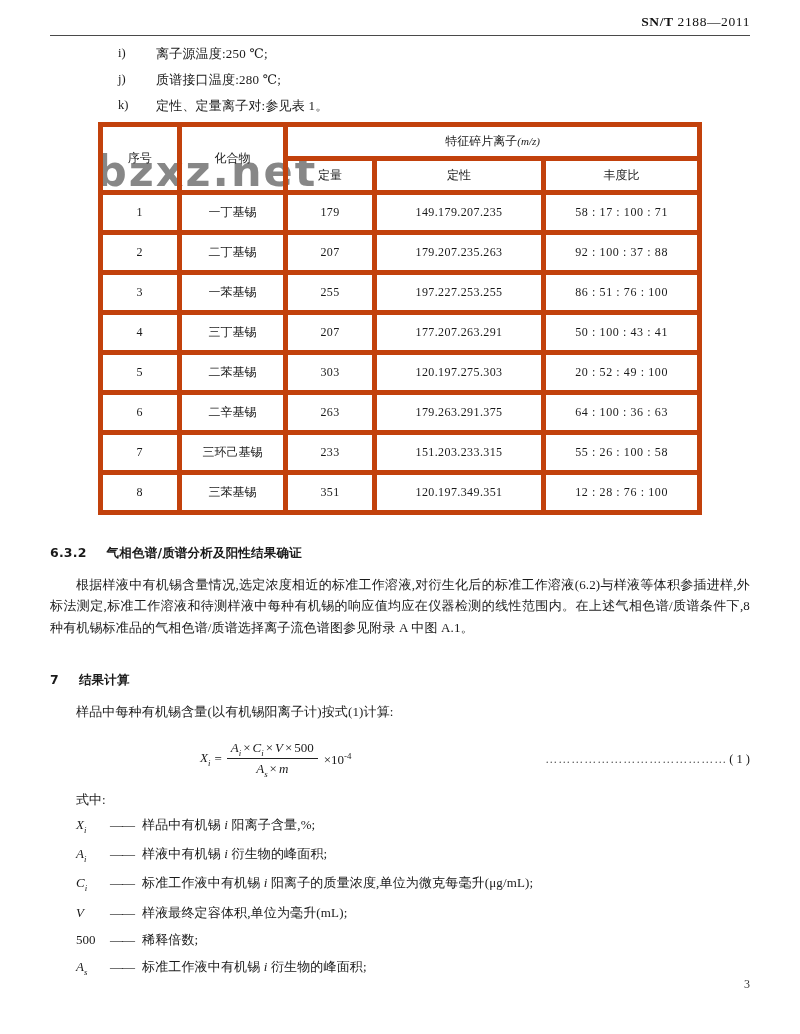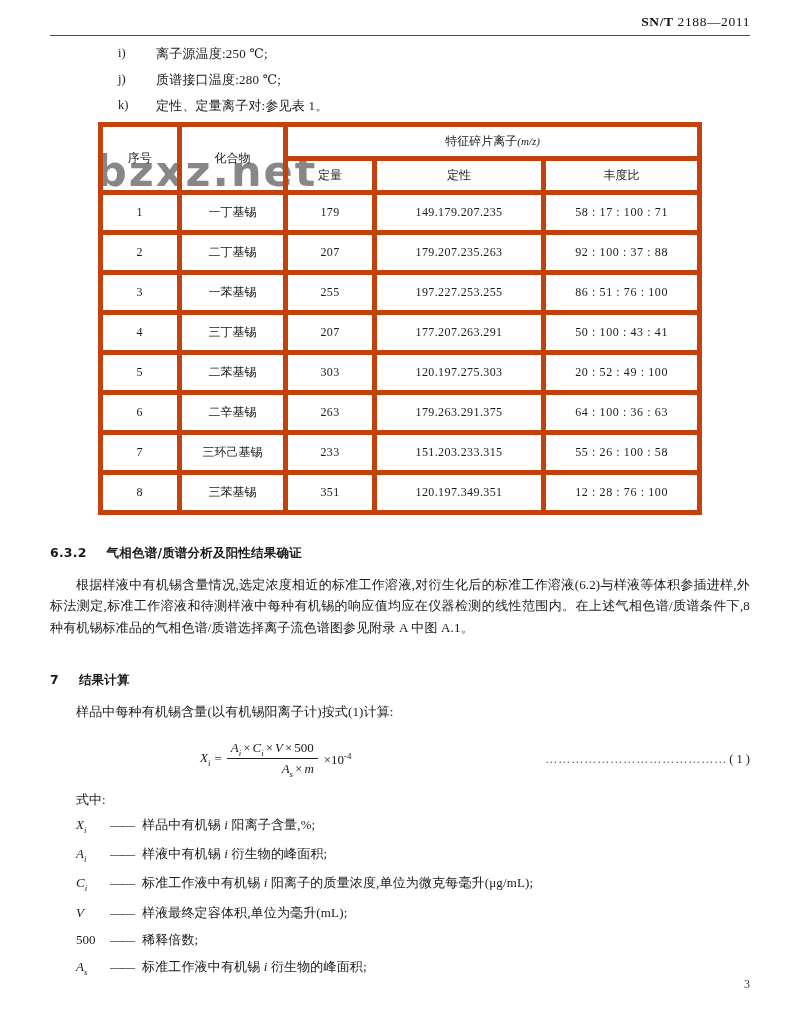--- a/index.html
+++ b/index.html
@@ -155,21 +155,20 @@
     white-space: nowrap;
   }
   .formula .lhs { margin-right: 4px; }
   .formula .eq { font-style: normal; margin: 0 3px 0 0; }
   .frac {
     display: inline-flex;
     flex-direction: column;
     text-align: center;
     vertical-align: middle;
     margin: 0 2px;
-    align-items: flex-end;
   }
   .frac .top {
     padding: 0 4px 1px 4px;
     border-bottom: 1px solid #222;
   }
   .frac .bot { padding: 2px 4px 0 4px; }
   .times { font-style: normal; padding: 0 2px; }
   sub { font-size: .68em; font-style: italic; }
   sup { font-size: .68em; font-style: normal; }
   .formula .tail { font-style: normal; margin-left: 4px; }

